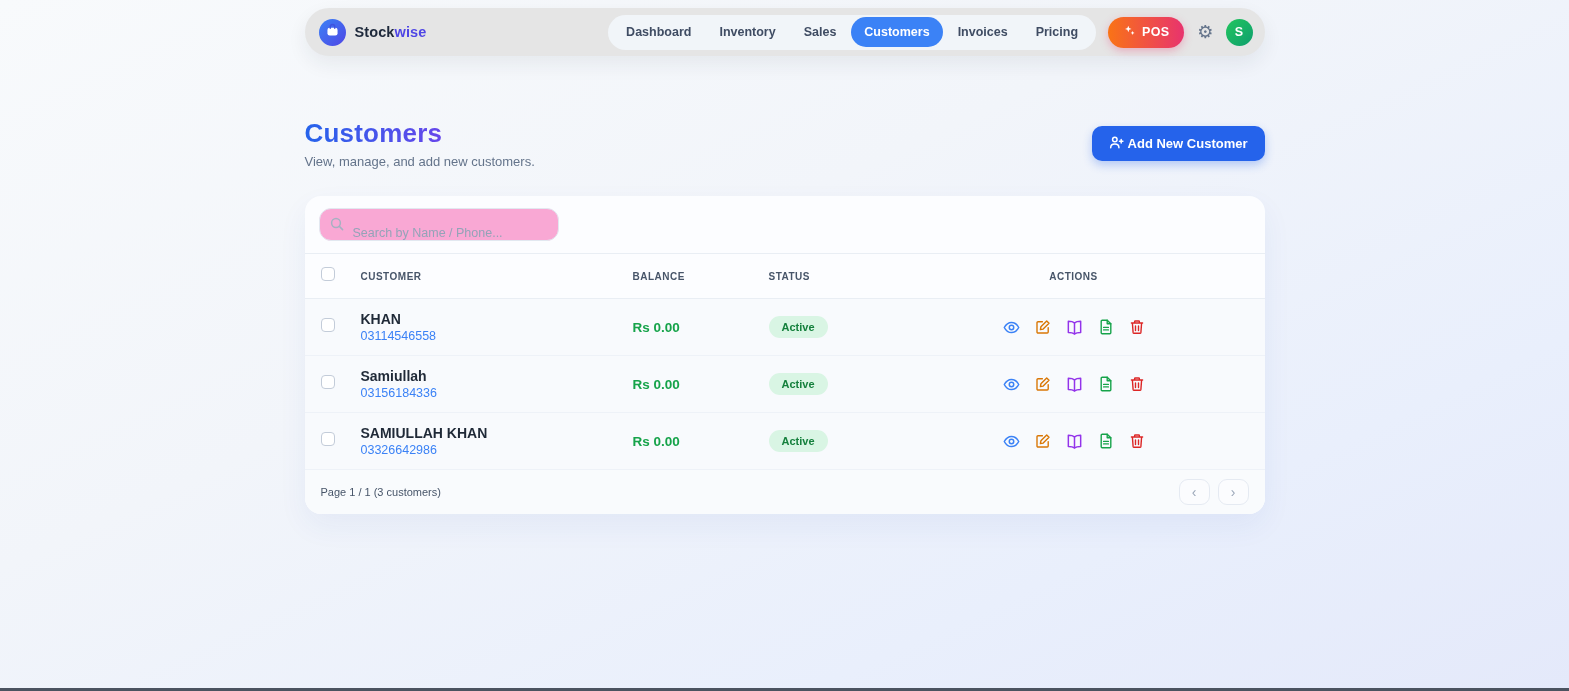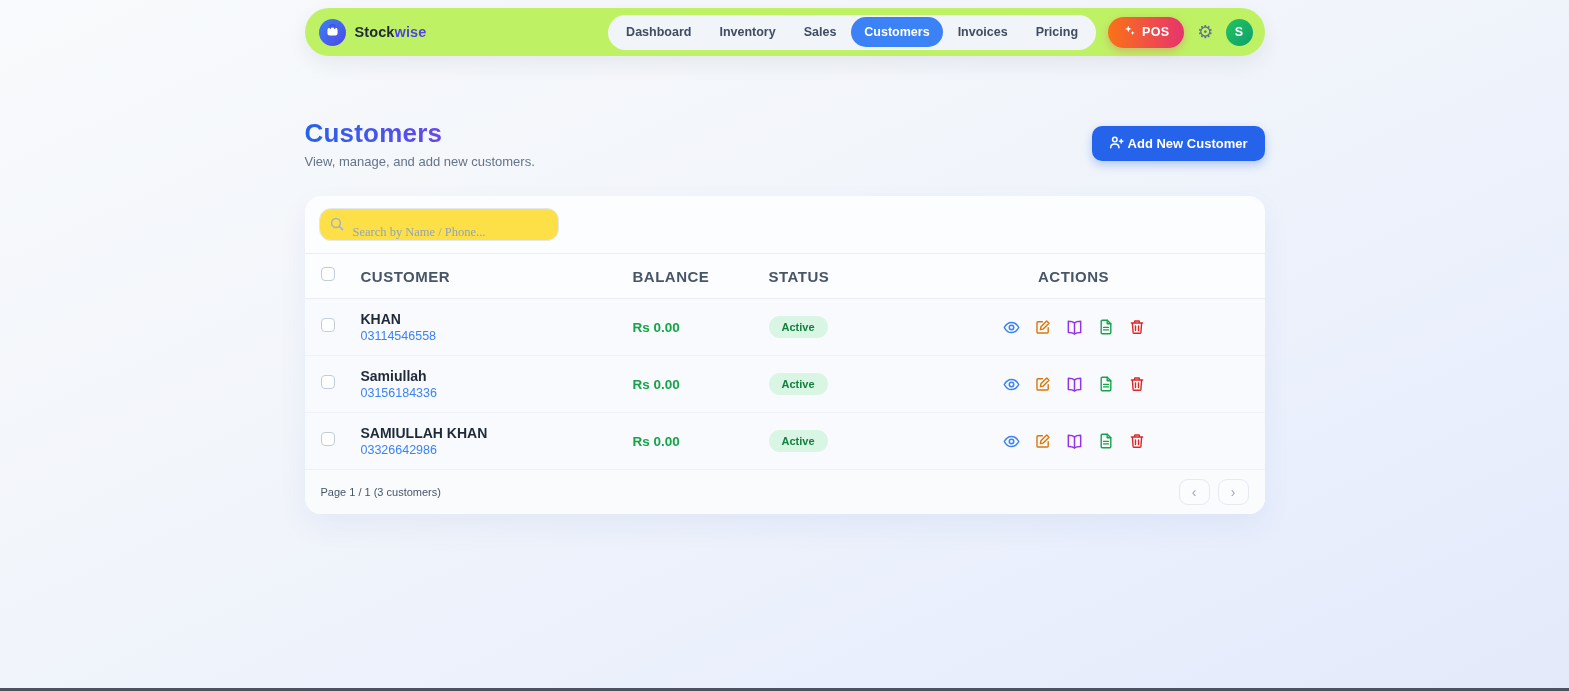--- a/index.html
+++ b/index.html
@@ -6,21 +6,21 @@
   html,body { width:1569px; height:691px; overflow:hidden; }
   body {
     font-family:"Liberation Sans", sans-serif;
     background:linear-gradient(155deg,#f8fafc 0%,#f2f5fa 40%,#e9effc 75%,#e4e9fa 100%);
     position:relative;
   }
   .bottom-strip { position:absolute; left:0; bottom:0; width:100%; height:3px; background:#4b5360; }
 
   
   .navbar {
-    width:960px; height:48px; margin:8px auto 0; background:#bef264;
+    width:960px; height:48px; margin:8px auto 0; background:#e5e5e5;
     border-radius:24px; box-shadow:0 8px 20px rgba(30,41,59,.07);
     display:flex; align-items:center; padding:0 12px 0 14px; position:relative;
   }
   .logo-circle {
     width:27px; height:27px; border-radius:50%;
     background:linear-gradient(135deg,#3b82f6,#4f46e5);
     display:flex; align-items:center; justify-content:center; flex:0 0 auto;
   }
   .brand { margin-left:9px; font-size:14.5px; font-weight:800; letter-spacing:.1px; }
   .brand .b1 { color:#1e293b; }
@@ -71,33 +71,33 @@
 
   
   .card {
     margin-top:27px; background:#fcfdff; border-radius:16px; overflow:hidden;
     box-shadow:0 12px 30px rgba(30,64,175,.06);
   }
   .search-section { padding:12px 14px; border-bottom:1px solid #e9eef4; }
   .search-wrap { position:relative; width:240px; }
   .search-input {
     width:240px; height:33px; border:1px solid #e2e8f0; border-radius:12px;
-    background:#fde047; padding:16px 10px 0 33px; font-size:12.5px; color:#334155; outline:none;
-    font-family:Liberation Serif, serif;
+    background:#f9a8d4; padding:16px 10px 0 33px; font-size:12.5px; color:#334155; outline:none;
+    font-family:Liberation Sans, sans-serif;
   }
   .search-input::placeholder { color:#94a3b8; }
   .search-icon { position:absolute; left:10px; top:8px; }
 
   .tgrid {
     display:grid; grid-template-columns:40px 272px 136px 210px 190px;
     align-items:center; padding:0 16px;
   }
   .thead { height:45px; border-bottom:1px solid #e9eef4; }
   .th {
-    font-size:15px; font-weight:700; color:#475569; letter-spacing:.5px;
+    font-size:10px; font-weight:700; color:#475569; letter-spacing:.5px;
     text-transform:uppercase;
   }
   .th.center, .td.center { text-align:center; }
 
   .trow { height:57px; background:#f8fafd; border-bottom:1px solid #eef2f8; }
   .cust-name { font-size:14px; font-weight:700; color:#1f2937; line-height:1.2; }
   .cust-phone { font-size:12.5px; color:#3b82f6; margin-top:2px; }
   .balance { font-size:13.5px; font-weight:700; color:#16a34a; }
   .badge {
     display:inline-block; padding:5px 13px; border-radius:999px;

